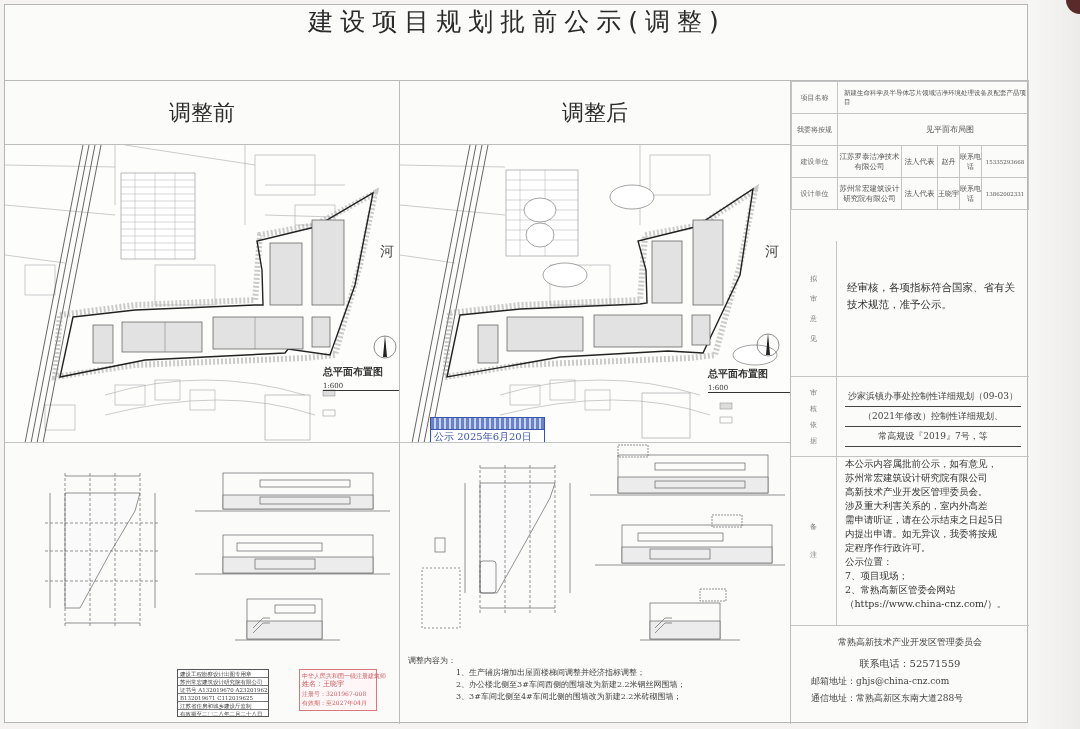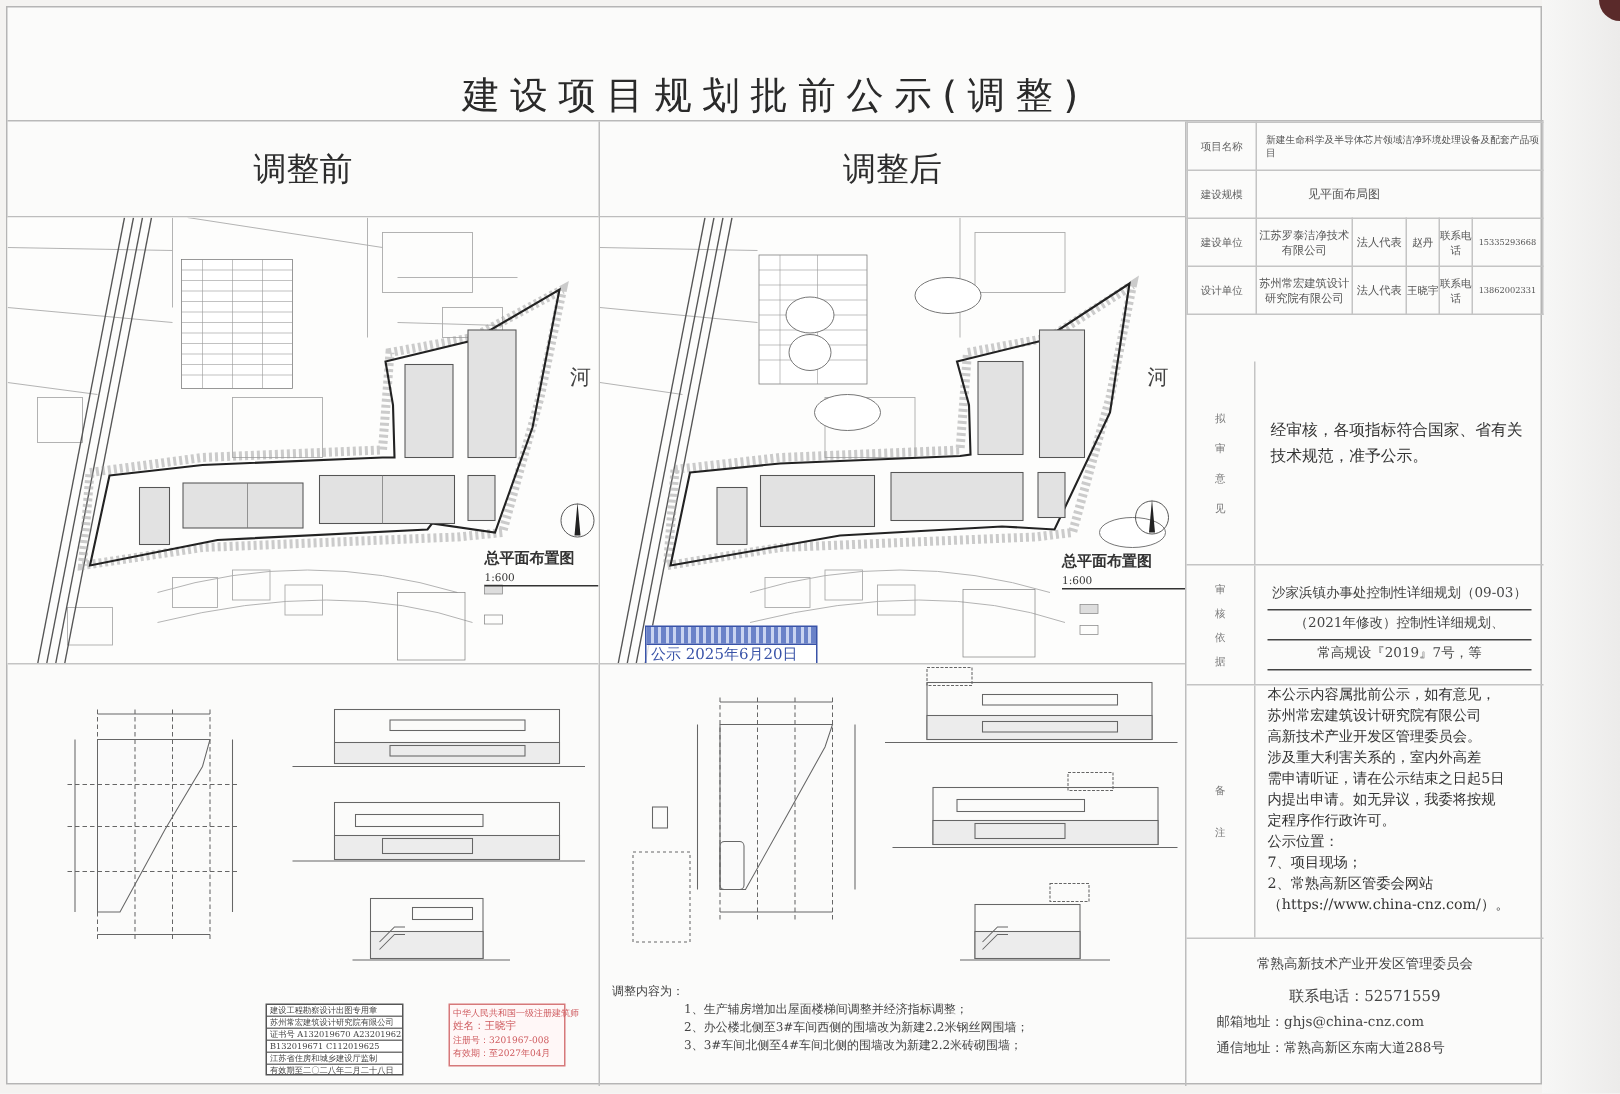--- a/index.html
+++ b/index.html
@@ -7,21 +7,21 @@
   body { position: relative; font-family: "DejaVu Serif", serif; color: #333; }
 
   .sheet { position: absolute; left: 4px; top: 4px; width: 1024px; height: 719px;
     background: #fbfbfa; border: 1px solid #b5b5b5; }
   .page-edge { position: absolute; left: 1028px; top: 0; width: 52px; height: 729px;
     background: linear-gradient(90deg, #f7f7f6, #ecebea); }
   .corner-dark { position: absolute; right: 0; top: 0; width: 14px; height: 14px;
     background: #5a2a2a; border-bottom-left-radius: 14px; }
 
   .title-row { position: absolute; left: 0; top: 0; width: 1024px; height: 76px;
-    border-bottom: 1px solid #b9b9b9; display: flex; align-items: flex-end; justify-content: center; }
+    border-bottom: 1px solid #b9b9b9; display: flex; align-items: flex-start; justify-content: center; }
   .title-row h1 { font-family: "DejaVu Sans", sans-serif; font-weight: normal; font-size: 25px;
     letter-spacing: 7px; color: #2a2a2a; }
 
   .col-before { position: absolute; left: 0; top: 76px; width: 395px; height: 643px; border-right: 1px solid #bdbdbd; }
   .col-after  { position: absolute; left: 395px; top: 76px; width: 391px; height: 643px; border-right: 1px solid #bdbdbd; }
 
   .col-heading { position: absolute; left: 0; top: 0; width: 100%; height: 64px;
     border-bottom: 1px solid #bdbdbd; display: flex; align-items: center; justify-content: center;
     font-family: "DejaVu Sans", sans-serif; font-size: 22px; color: #2d2d2d; }
 
@@ -338,22 +338,22 @@
   </div>
 
   <div class="info">
     <table>
       <tbody>
           <tr style="height:32px;padding-left:44px;">
         <td class="lbl">项目名称</td>
         <td colspan="5" class="val small">新建生命科学及半导体芯片领域洁净环境处理设备及配套产品项目</td>
       </tr>
       <tr style="height:32px;">
-        <td class="lbl">建设规模</td>
-        <td colspan="5" class="val" style="padding-left:34px;font-size:8px;">见平面布局图</td>
+        <td class="lbl">我委将按规</td>
+        <td colspan="5" class="val" style="padding-left:34px;font-size:8px;text-align:center;">见平面布局图</td>
       </tr>
       <tr style="height:32px;">
         <td class="lbl">建设单位</td>
         <td style="width:64px;font-size:7.5px;">江苏罗泰洁净技术有限公司</td>
         <td style="width:36px;font-size:7.5px;">法人代表</td>
         <td style="width:22px;font-size:7px;">赵丹</td>
         <td style="width:22px;font-size:7px;">联系电话</td>
         <td style="font-size:5.5px;">15335293668</td>
       </tr>
       <tr style="height:32px;">

